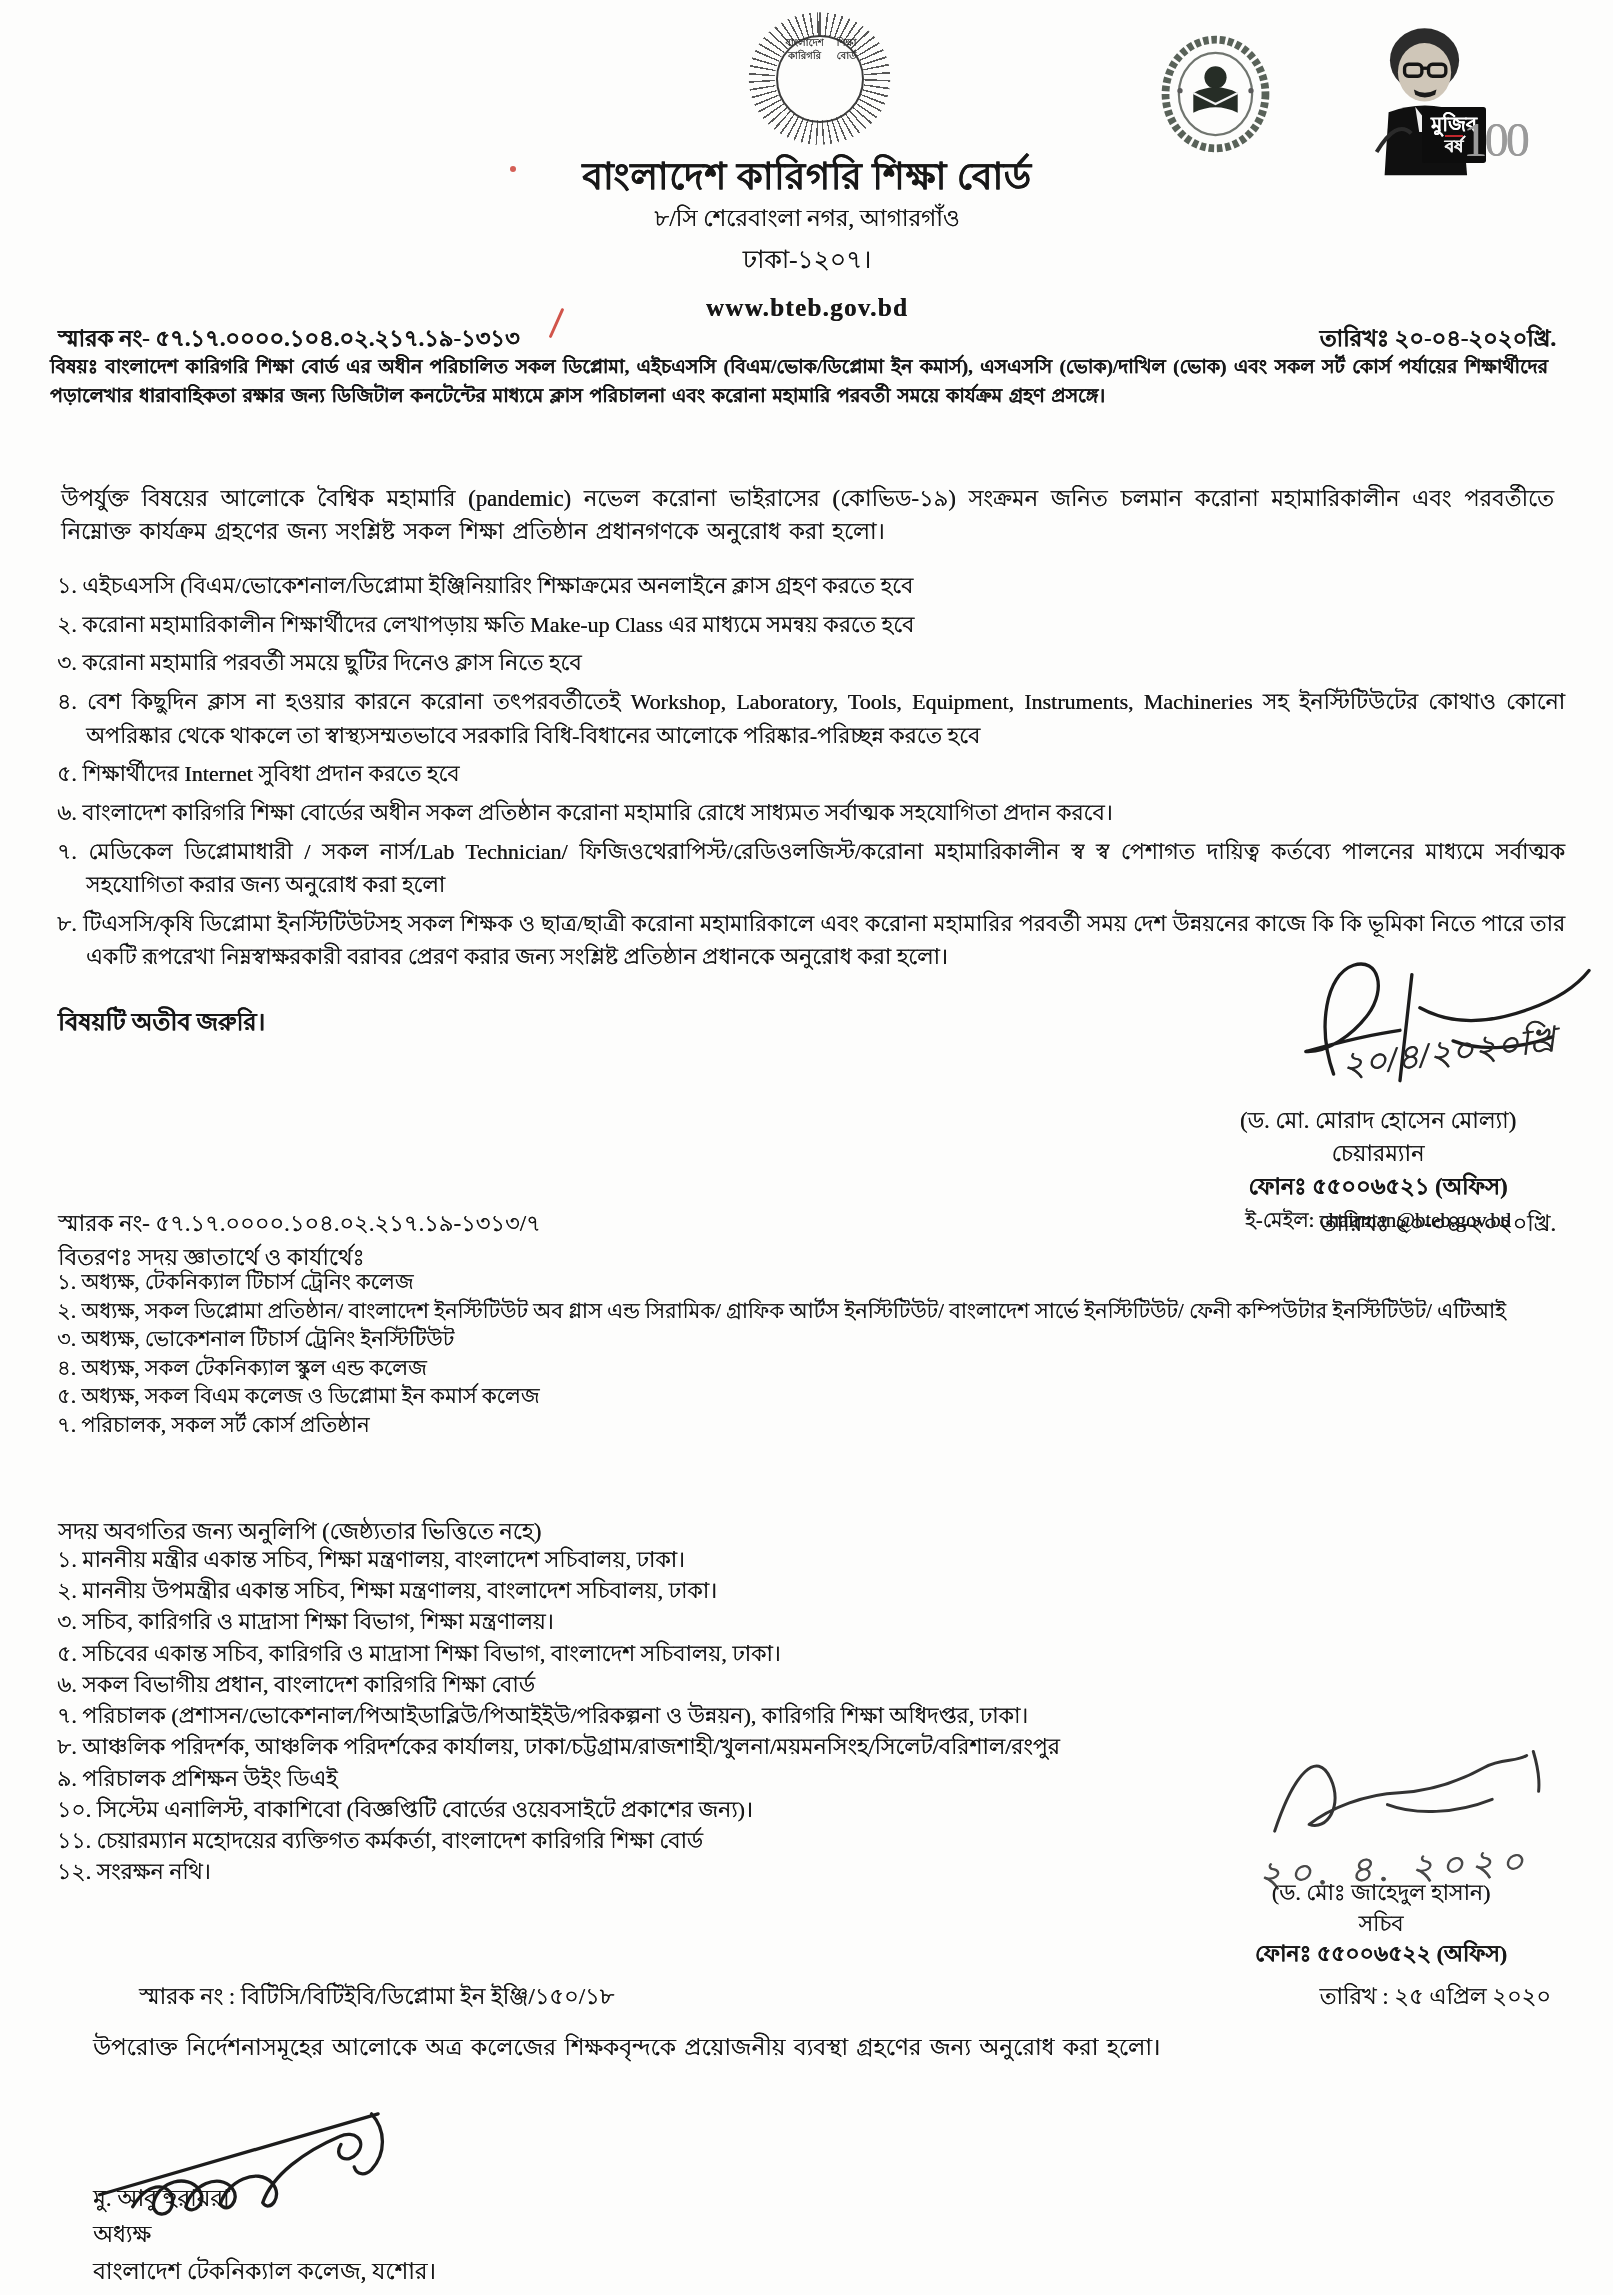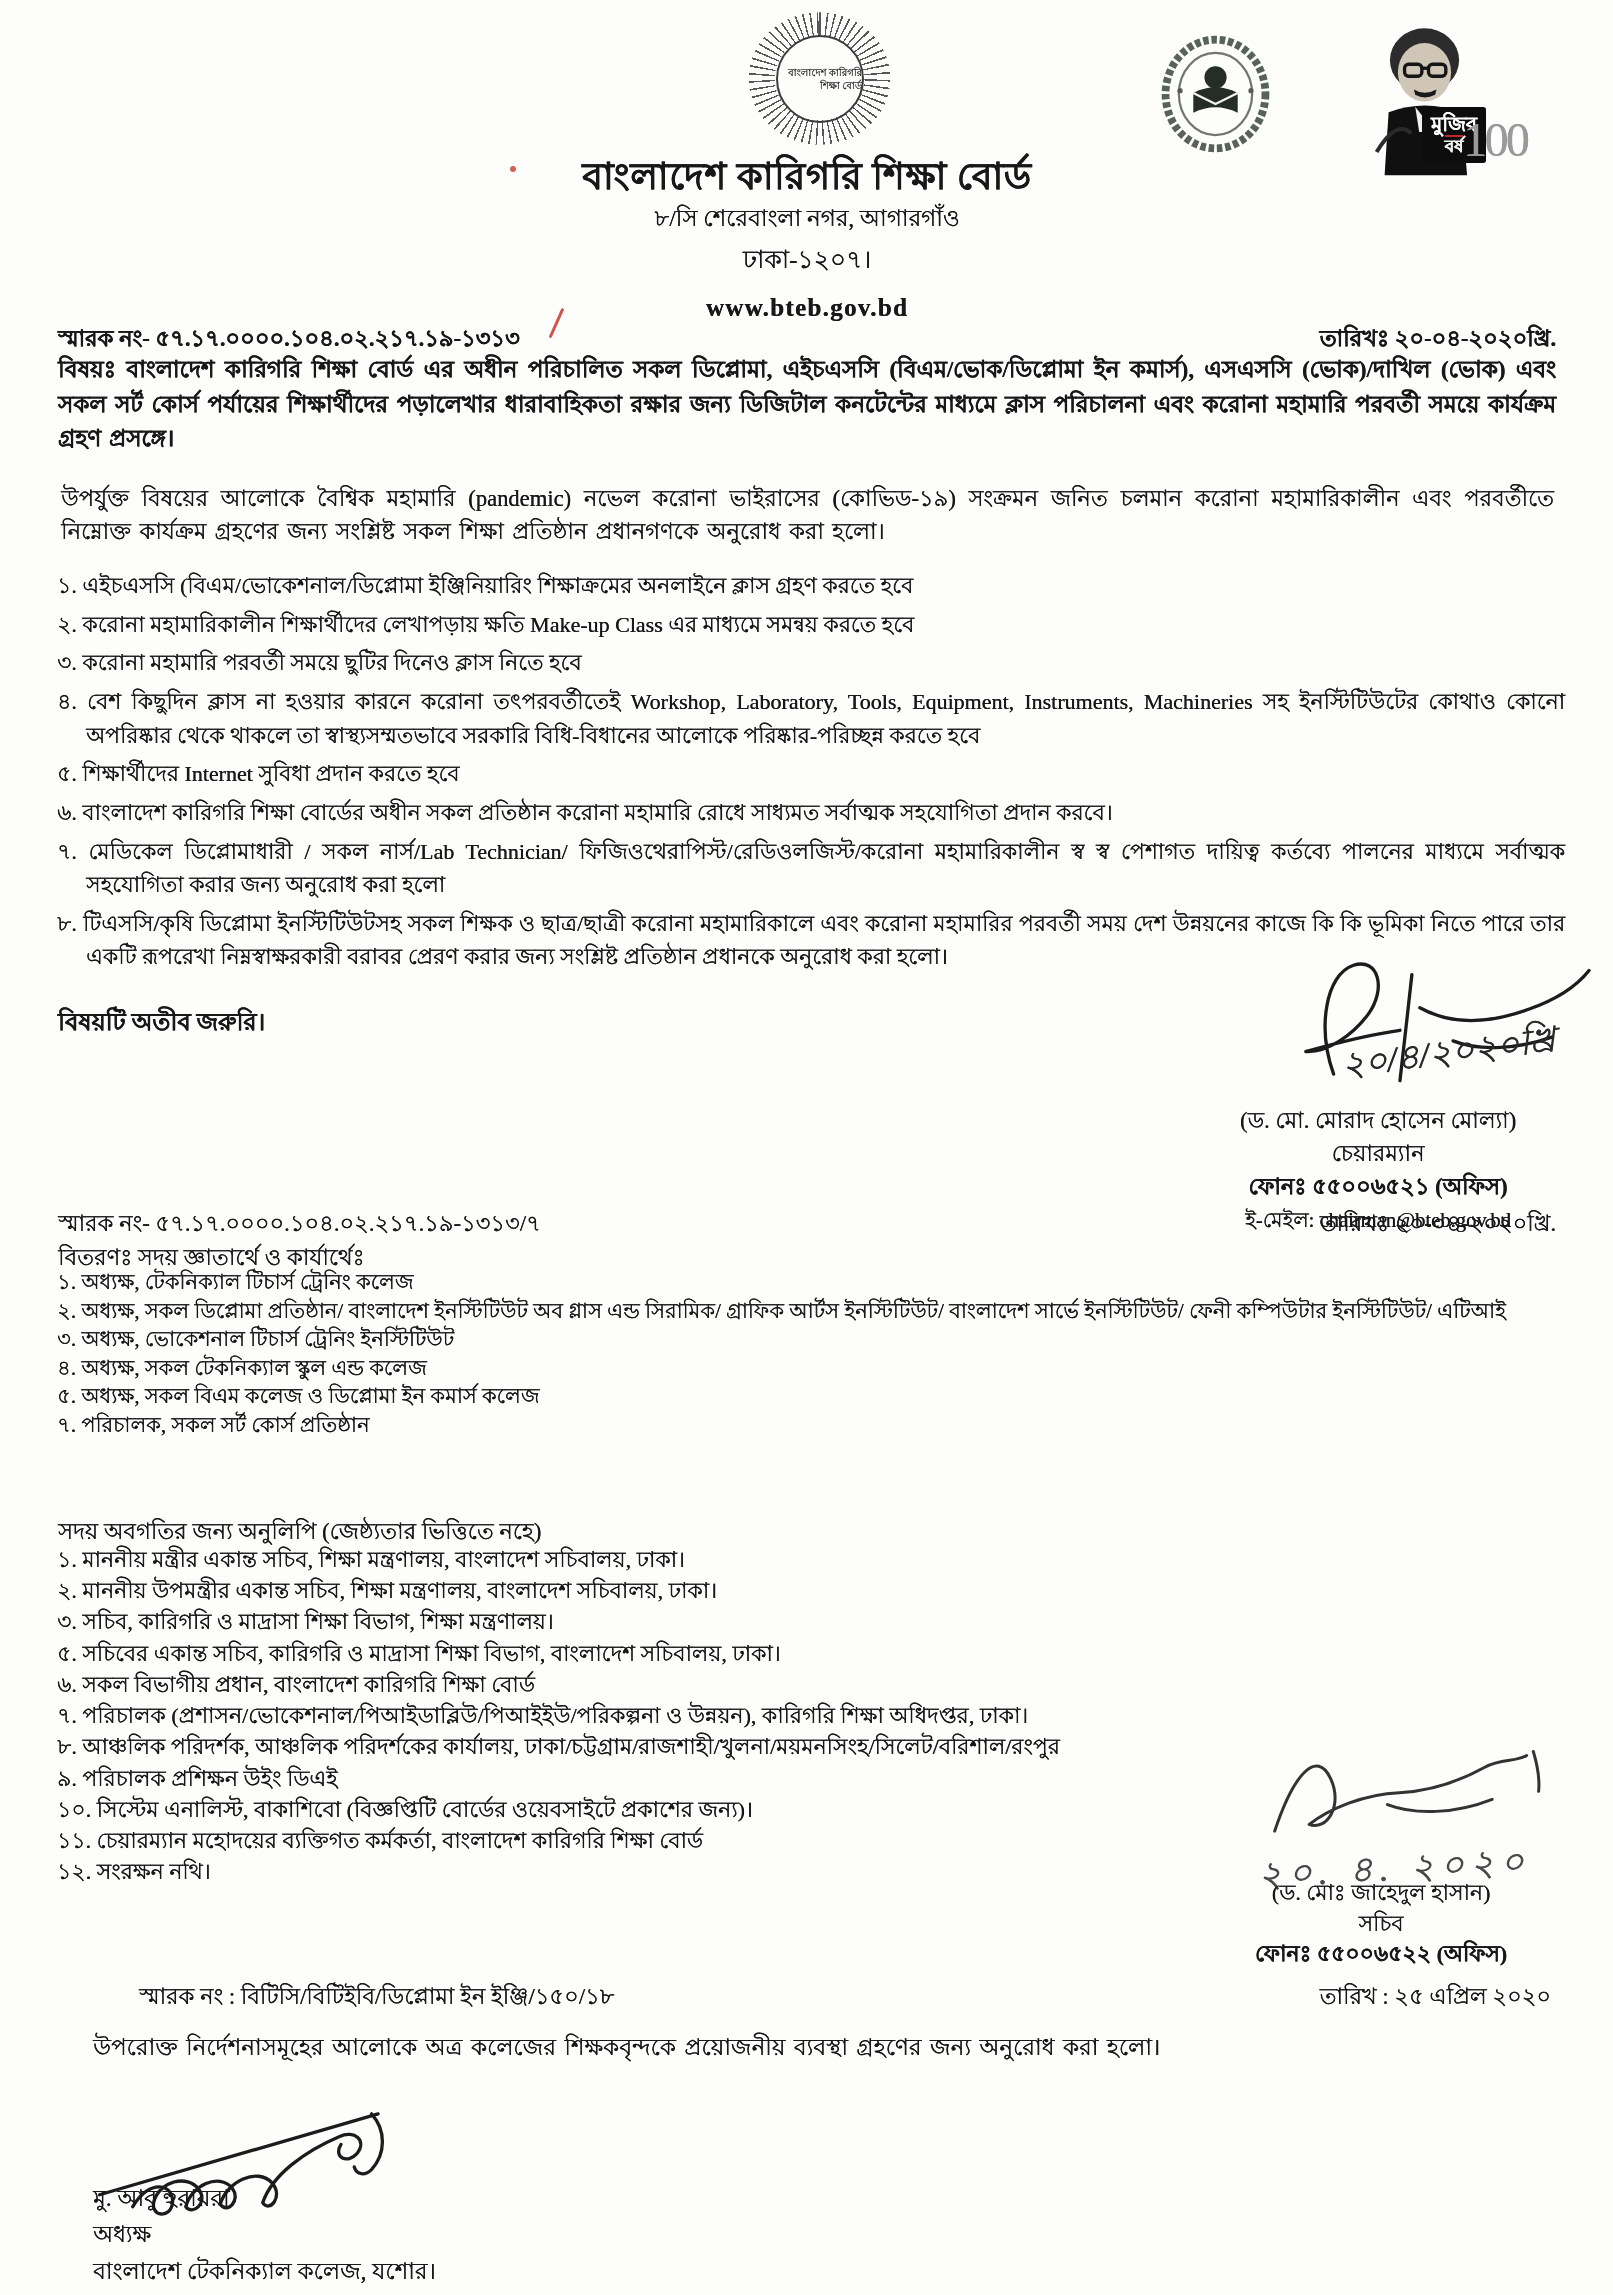--- a/index.html
+++ b/index.html
@@ -24,21 +24,21 @@
   .addr1{top:200px;font-size:23px;}
   .addr2{top:240px;font-size:25px;}
   .website{top:294px;font-size:25px;font-weight:bold;letter-spacing:1.3px;}
 
   
   .memo-row{font-size:22.6px;left:58px;right:58px;}
   .memo1{top:321px;font-weight:bold;}
   .memo2{top:1206px;}
   .memo3{top:1979px;left:139px;right:63px;}
 
-  .subject{top:353px;left:58px;width:1498px;font-size:23px;font-weight:bold;line-height:1.5;word-spacing:2px;}
+  .subject{top:353px;left:50px;width:1498px;font-size:19px;font-weight:bold;line-height:1.5;word-spacing:2px;}
   .intro{top:482px;left:61px;width:1493px;font-size:22.6px;line-height:1.48;word-spacing:2.7px;}
   .directives{top:569px;left:57px;width:1508px;font-size:22px;line-height:1.52;}
   .directives .li{margin-bottom:5.3px;}
   .urgent{top:1003px;left:58px;font-size:24px;font-weight:bold;}
 
   .chairman-block{top:1070px;left:1188px;width:380px;text-align:center;font-size:22.6px;line-height:1.0;margin-top:40px;}
   .chairman-block div{margin-bottom:10.6px;}
   .chairman-email{font-size:20.6px;}
 
   .dist-heading{top:1240px;left:58px;font-size:22.6px;}
@@ -70,22 +70,22 @@
   .seal{top:6.6px;left:743px;width:153px;height:143px;}
   .seal .rays{
     position:absolute;inset:0;
     background:repeating-conic-gradient(from 0deg, rgba(45,45,45,.8) 0deg 1.5deg, transparent 1.5deg 6.5deg);
     -webkit-mask:radial-gradient(ellipse 50% 50% at 50% 50%, transparent 0 58%, #000 59% 92%, transparent 93%);
             mask:radial-gradient(ellipse 50% 50% at 50% 50%, transparent 0 58%, #000 59% 92%, transparent 93%);
   }
   .seal .core{
     position:absolute;left:33px;top:28px;width:84px;height:84px;border-radius:50%;
     border:2px solid #3b3b3b;
-    display:flex;flex-direction:column;align-items:flex-end;justify-content:center;
-    font-size:10px;color:#2f2f2f;filter:blur(0.5px);text-align:center;line-height:1.3;
+    display:flex;align-items:flex-start;justify-content:center;
+    font-size:10px;color:#2f2f2f;filter:blur(0.5px);text-align:center;line-height:1.3;font-family:Liberation Mono, monospace;
   }
   .emblem{top:35px;left:1160px;width:111px;height:118px;}
   .mujib{top:18.6px;left:1350px;width:173px;height:165px;}
   .mujib-box{
     position:absolute;left:72px;top:88px;width:64px;height:56px;background:#0d0d0d;border-radius:2.7px;
     display:flex;flex-direction:column;align-items:center;justify-content:center;line-height:1.05;
   }
   .mujib-box .t1{color:#fff;font-size:20px;font-weight:bold;}
   .mujib-box .t2{color:#f2f2f2;font-size:17px;font-weight:bold;border-top:2px solid #c1272d;padding-top:1.3px;}
   .mujib-100{

